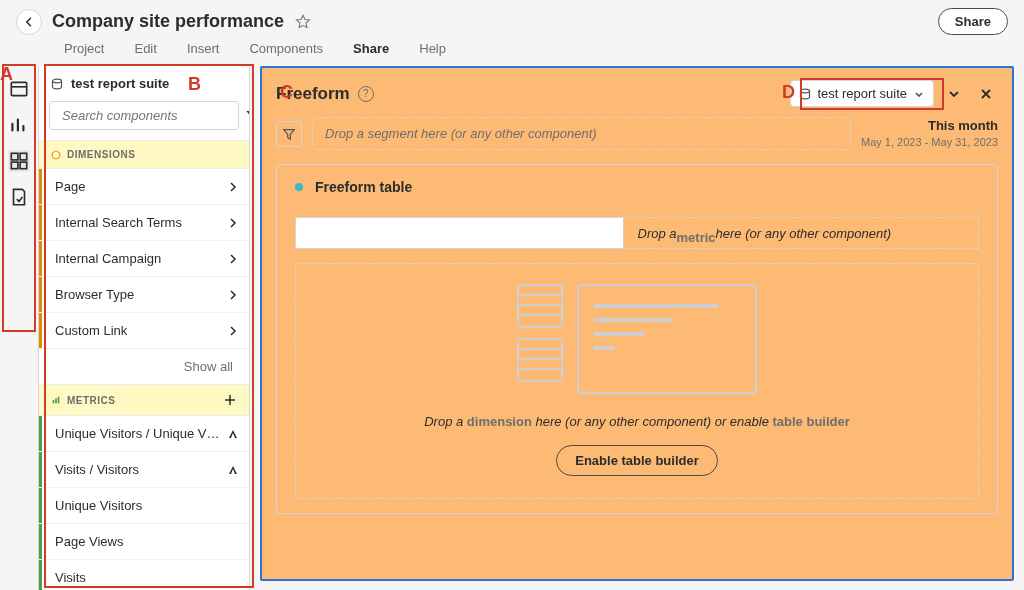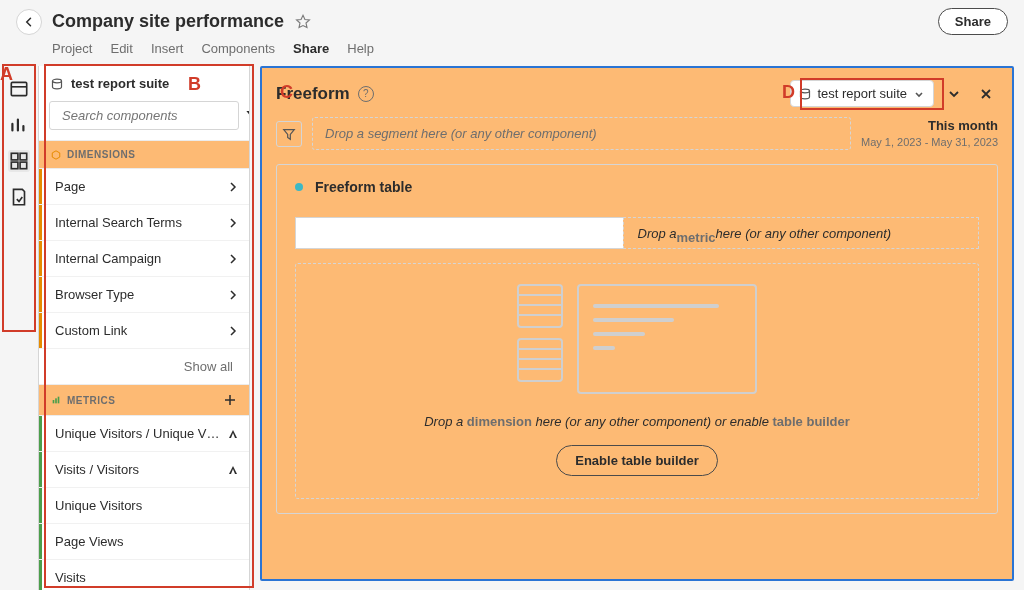--- a/index.html
+++ b/index.html
@@ -16,37 +16,37 @@
   }
   *{box-sizing:border-box;font-family:Arial,Helvetica,sans-serif;font-size:13px;color:var(--text);}
   body{margin:0;background:var(--page-bg);width:1024px;height:590px;overflow:hidden;}
   .header{display:flex;align-items:center;gap:10px;padding:8px 16px 0 16px;}
   .back{width:26px;height:26px;border:1px solid var(--border);border-radius:50%;display:flex;align-items:center;justify-content:center;cursor:pointer;background:#fff;}
   .back svg{width:12px;height:12px;}
   .title{font-size:18px;font-weight:700;}
   .star{width:18px;height:18px;cursor:pointer;}
   .share-top{margin-left:auto;border:1.5px solid var(--btn-border);border-radius:16px;padding:5px 16px;font-weight:700;cursor:pointer;background:#fff;}
   .menubar{display:flex;gap:18px;padding:6px 52px 10px 52px;}
-  .menubar span{color:var(--muted);cursor:pointer;}
+  .menubar span{color:var(--muted);cursor:pointer;margin-left:12px;}
   .menubar .active{color:var(--text);font-weight:700;}
   .body{display:flex;position:relative;height:525px;}
   
   .rail{width:38px;display:flex;flex-direction:column;align-items:center;gap:14px;padding-top:12px;position:relative;}
   .rail .ic{width:22px;height:22px;display:flex;align-items:center;justify-content:center;cursor:pointer;color:var(--muted);}
   .rail .ic.sel{background:#e8e8e8;border-radius:3px;color:var(--text);}
   
   .panel{width:212px;background:#fff;border-right:1px solid var(--border);border-left:1px solid var(--border);display:flex;flex-direction:column;overflow:hidden;}
   .rs-row{display:flex;align-items:center;gap:8px;padding:10px 12px;}
   .rs-ic{width:12px;height:12px;}
   .rs-name{font-weight:700;font-size:13px;}
   .search{display:flex;align-items:center;margin:0 10px 10px 10px;border:1px solid var(--border);border-radius:3px;background:#fff;}
   .search svg{width:14px;height:14px;margin:0 6px;color:var(--muted);}
   .search input{flex:1;border:none;outline:none;padding:6px 0;font-style:italic;color:var(--muted);background:transparent;}
   .filter-ic{width:16px;height:16px;margin:0 6px;cursor:pointer;color:var(--muted);flex:none;}
-  .section-hdr{display:flex;align-items:center;gap:6px;padding:8px 12px;background:#fdba74;border-top:1px solid #ececec;border-bottom:1px solid #ececec;}
+  .section-hdr{display:flex;align-items:center;gap:6px;padding:8px 12px;background:#fef9c3;border-top:1px solid #ececec;border-bottom:1px solid #ececec;}
   .section-hdr .cube{width:10px;height:10px;}
   .section-hdr .lbl{font-size:10px;font-weight:700;letter-spacing:.5px;color:var(--muted);}
   .section-hdr .plus{margin-left:auto;width:14px;height:14px;cursor:pointer;color:var(--muted);}
   .item{display:flex;align-items:center;padding:10px 10px 10px 8px;border-bottom:1px solid #f1f1f1;cursor:grab;position:relative;}
   .item .bar{position:absolute;left:0;top:0;bottom:0;width:3px;}
   .dim .bar{background:var(--orange);}
   .met .bar{background:var(--green);}
   .item .name{flex:1;padding-left:8px;white-space:nowrap;overflow:hidden;text-overflow:ellipsis;}
   .item .chev{width:12px;height:12px;color:var(--muted);}
   .item .logo{width:12px;height:12px;color:var(--muted);}

